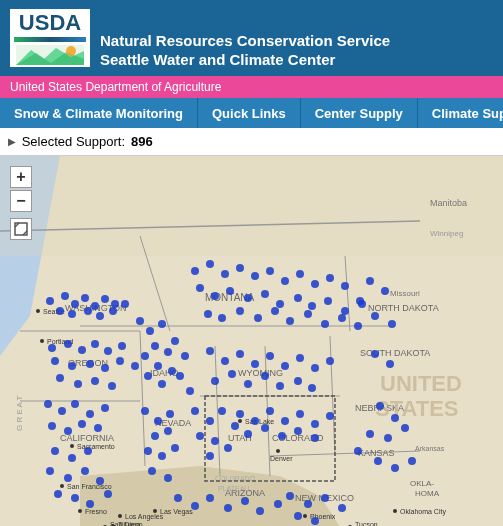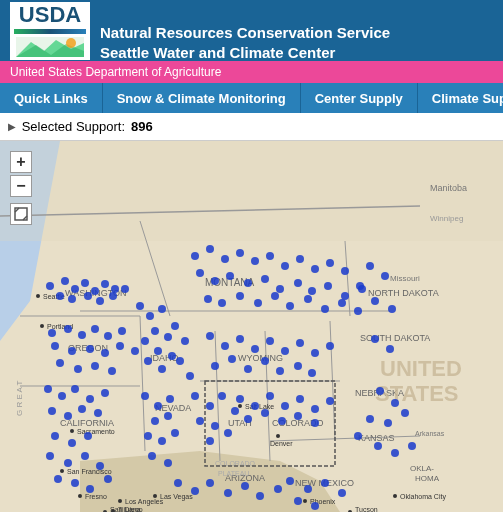--- a/index.html
+++ b/index.html
@@ -5,21 +5,21 @@
     * { margin: 0; padding: 0; box-sizing: border-box; }
     body { width: 503px; height: 526px; overflow: hidden; font-family: Arial, sans-serif; }
 
     
     .header {
       background: #1a6496;
       display: flex;
       align-items: center;
       padding: 8px 10px;
       gap: 10px;
-      height: 61px;
+      height: 76px;
     }
     .usda-logo {
       background: white;
       width: 80px;
       height: 58px;
       display: flex;
       flex-direction: column;
       align-items: center;
       justify-content: center;
       flex-shrink: 0;
@@ -145,24 +145,24 @@
     </div>
   </div>
 </div>
 
 <div class="subheader">
   <span>United States Department of Agriculture</span>
 </div>
 
 <div class="navbar">
   <div class="nav-item">
+    <span>Snow &amp; Climate Monitoring</span>
+  </div>
+  <div class="nav-item">
     <span>Quick Links</span>
-  </div>
-  <div class="nav-item">
-    <span>Snow &amp; Climate Monitoring</span>
   </div>
   <div class="nav-item">
     <span>Center Supply</span>
   </div>
   <div class="nav-item">
     <span>Climate Support</span>
   </div>
 </div>
 
 <div class="station-bar">

